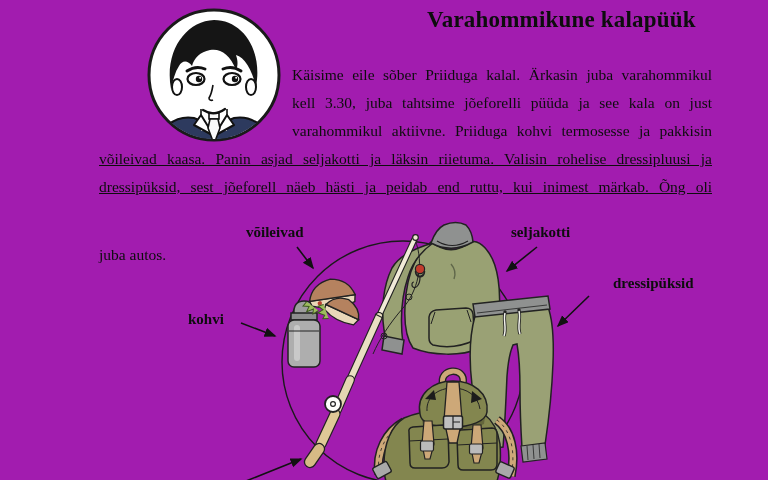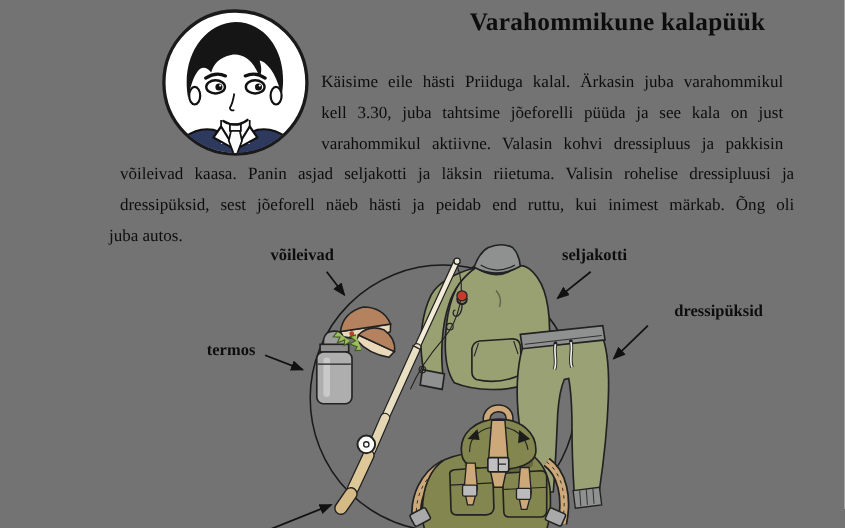--- a/index.html
+++ b/index.html
@@ -1,24 +1,24 @@
 <!DOCTYPE html>
 <html><head>
 <meta charset="utf-8">
 <style>
   html,body{margin:0;padding:0;background:#fff;}
-  .page{position:relative;width:768px;height:480px;background:#737373;overflow:hidden;
+  .page{position:relative;width:768px;height:480px;background:#a21caf;overflow:hidden;
         font-family:"Liberation Serif", serif;color:#0d0d0d;}
   .title{position:absolute;left:427px;top:7px;font-size:23px;font-weight:bold;
          letter-spacing:.2px;white-space:nowrap;}
   .story-line{position:absolute;font-size:15.5px;line-height:22px;white-space:normal;
               text-align:justify;text-align-last:justify;}
   .ln-a{left:292px;width:420px;}
-  .ln-b{left:109px;width:613px;}
-  .ln-last{left:99px;width:613px;text-align:left;text-align-last:left;}
+  .ln-b{left:99px;width:613px;text-decoration:underline;}
+  .ln-last{left:99px;width:613px;text-align:left;text-align-last:left;margin-top:40px;}
   .fig-label{position:absolute;font-size:15px;font-weight:bold;white-space:nowrap;}
   .avatar{position:absolute;left:144px;top:5px;width:140px;height:140px;}
   .illus{position:absolute;left:0;top:0;width:768px;height:480px;}
 </style>
 </head>
 <body>
 
 <div class="page">
 
   <svg class="illus" viewBox="0 0 768 480">
@@ -175,26 +175,26 @@
       <circle cx="91" cy="74" r="3.2" fill="#111"></circle>
         <circle cx="92.2" cy="72.8" r="1" fill="#ffffff"></circle>
       <path d="M69,80 C68,86 67,90 65,93 C65,95 67,96 69,95" fill="none" stroke="#111" stroke-width="1.6"></path>
       <path d="M59,105 Q70,112 81,104" fill="none" stroke="#111" stroke-width="2.2" stroke-linecap="round"></path>
     </svg>
   </div>
 
   <div class="title">Varahommikune kalapüük</div>
 
   <div>
-    <div class="story-line ln-a" style="top:64px">Käisime eile hästi Priiduga kalal. Ärkasin juba varahommikul</div>
+    <div class="story-line ln-a" style="top:64px">Käisime eile sõber Priiduga kalal. Ärkasin juba varahommikul</div>
     <div class="story-line ln-a" style="top:92px">kell 3.30, juba tahtsime jõeforelli püüda ja see kala on just</div>
-    <div class="story-line ln-a" style="top:120px">varahommikul aktiivne. Valasin kohvi dressipluus ja pakkisin</div>
+    <div class="story-line ln-a" style="top:120px">varahommikul aktiivne. Priiduga kohvi termosesse ja pakkisin</div>
     <div class="story-line ln-b" style="top:148px">võileivad kaasa. Panin asjad seljakotti ja läksin riietuma. Valisin rohelise dressipluusi ja</div>
     <div class="story-line ln-b" style="top:176px">dressipüksid, sest jõeforell näeb hästi ja peidab end ruttu, kui inimest märkab. Õng oli</div>
     <div class="story-line ln-last" style="top:204px">juba autos.</div>
   </div>
 
   <div class="fig-label" style="left:246px;top:224px">võileivad</div>
-  <div class="fig-label" style="left:188px;top:311px">termos</div>
+  <div class="fig-label" style="left:188px;top:311px">kohvi</div>
   <div class="fig-label" style="left:511px;top:224px">seljakotti</div>
   <div class="fig-label" style="left:613px;top:275px">dressipüksid</div>
 
 </div>
 
 </body></html>

